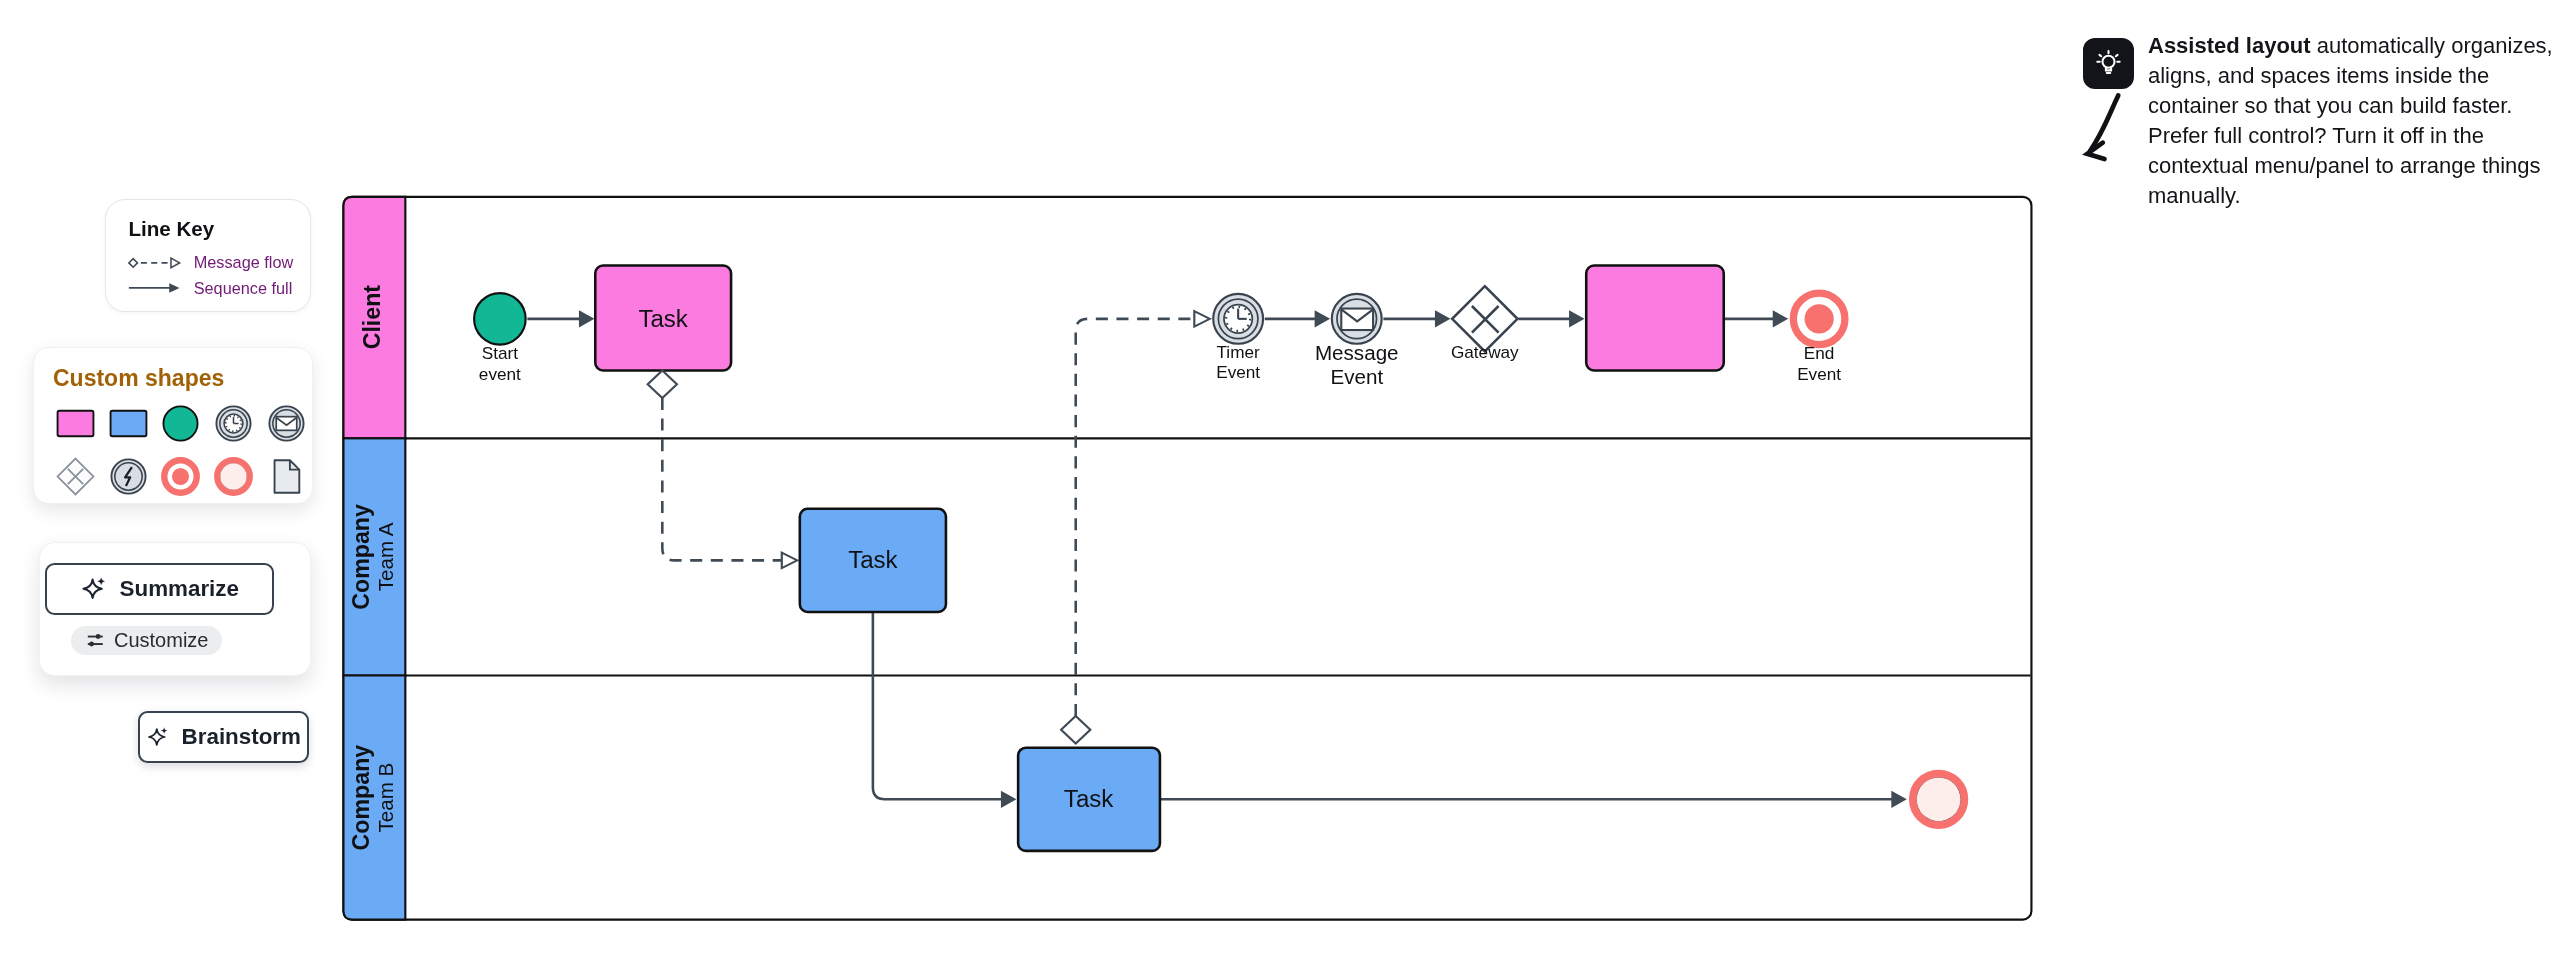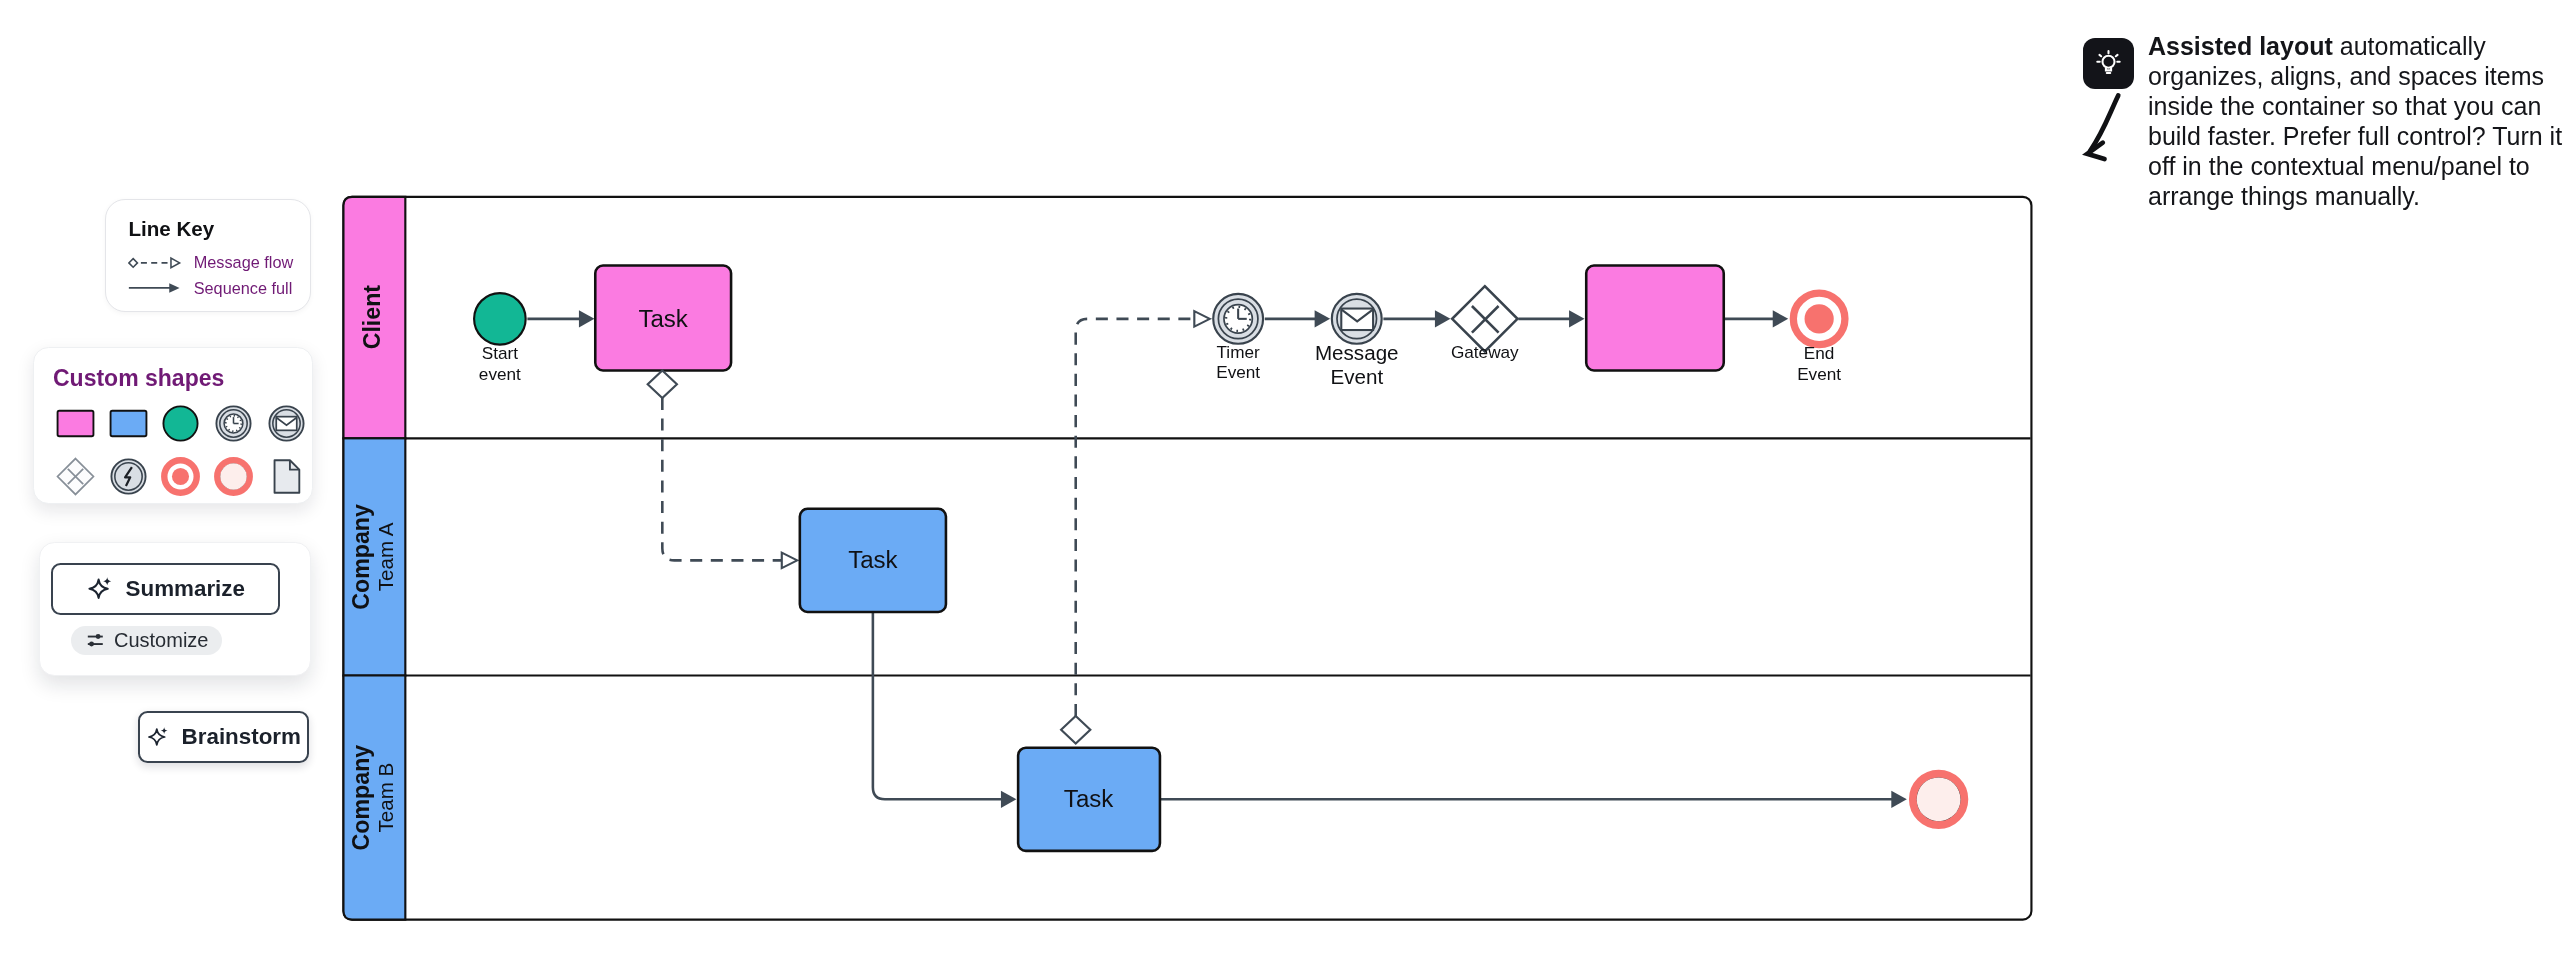--- a/index.html
+++ b/index.html
@@ -22,57 +22,57 @@
   .lk-row{display:flex;align-items:center;gap:10.3px;margin-top:6.9px;}
   .lk-row span{font-size:16.3px;color:#701a75;}
 
   
   .custom-shapes{
     left:33px;top:347px;width:280px;height:157px;
     border:0.9px solid #eef0f2;border-radius:15.5px;
     padding:17px 0 0 19px;
     box-shadow:0 6.9px 17px rgba(20,24,40,.10);
   }
-  .custom-shapes h3{margin:0;font-size:23px;font-weight:bold;color:#701a75;}
+  .custom-shapes h3{margin:0;font-size:23px;font-weight:bold;color:#a16207;}
   .shape-row{display:flex;align-items:center;gap:7.7px;margin-top:8.6px;}
   .shape-cell{width:45px;height:45px;display:flex;align-items:center;justify-content:center;cursor:pointer;}
 
   
   .ai-card{
     left:39px;top:542px;width:272px;height:134px;
     border-radius:15.5px;border:0.9px solid #f0f1f3;
     box-shadow:0 8.6px 20.6px rgba(20,24,40,.12);
   }
   .btn-primary{
     position:absolute;display:flex;align-items:center;justify-content:center;gap:12px;
     background:#fff;border:2.1px solid #39434f;border-radius:9.5px;
     font-family:"Liberation Sans",sans-serif;font-size:22.4px;font-weight:bold;color:#1b212b;
     cursor:pointer;
   }
-  .ai-card .btn-primary{left:11px;top:20px;width:229px;height:52px;}
+  .ai-card .btn-primary{left:5px;top:20px;width:229px;height:52px;}
   .pill{
     position:absolute;left:31px;top:83px;height:29px;
     display:inline-flex;align-items:center;gap:8.6px;padding:0 13.8px;
     background:#ebedef;border-radius:15.5px;border:none;
     font-family:"Liberation Sans",sans-serif;font-size:20px;color:#272c33;cursor:pointer;
   }
   .brainstorm{
     left:138px;top:711px;width:171px;height:52px;position:absolute;
     box-shadow:0 3.4px 8.6px rgba(20,24,40,.14);
   }
 
   
   .tip-icon{
     position:absolute;left:2083px;top:38px;width:51px;height:51px;
     background:#131419;border-radius:12px;
     display:flex;align-items:center;justify-content:center;
   }
   .note{
     position:absolute;left:2148px;top:31px;width:428px;
-    font-size:25px;line-height:30px;color:#141519;
+    font-size:22px;line-height:30px;color:#141519;
   }
   .note b{font-weight:bold;}
 
   svg text{font-family:"Liberation Sans",sans-serif;}
   .node-label{font-size:28px;fill:#101114;}
   .evt-label{font-size:20px;fill:#101114;}
   .evt-label-lg{font-size:24px;fill:#101114;}
   .lane-title{font-size:27px;font-weight:bold;fill:#101114;}
   .lane-sub{font-size:24px;fill:#101114;}
 </style>

